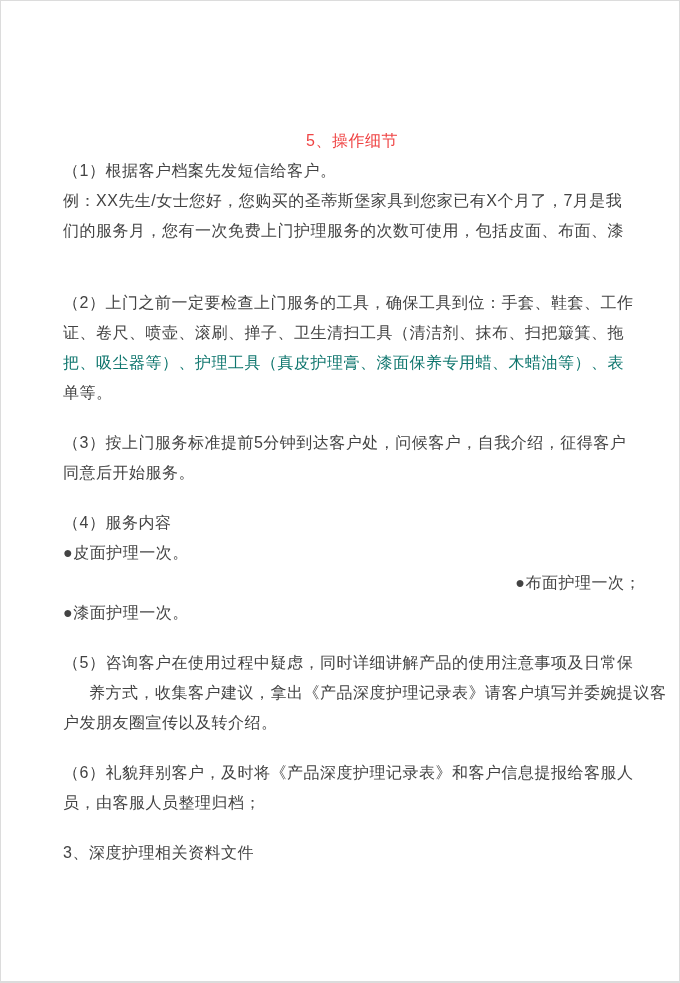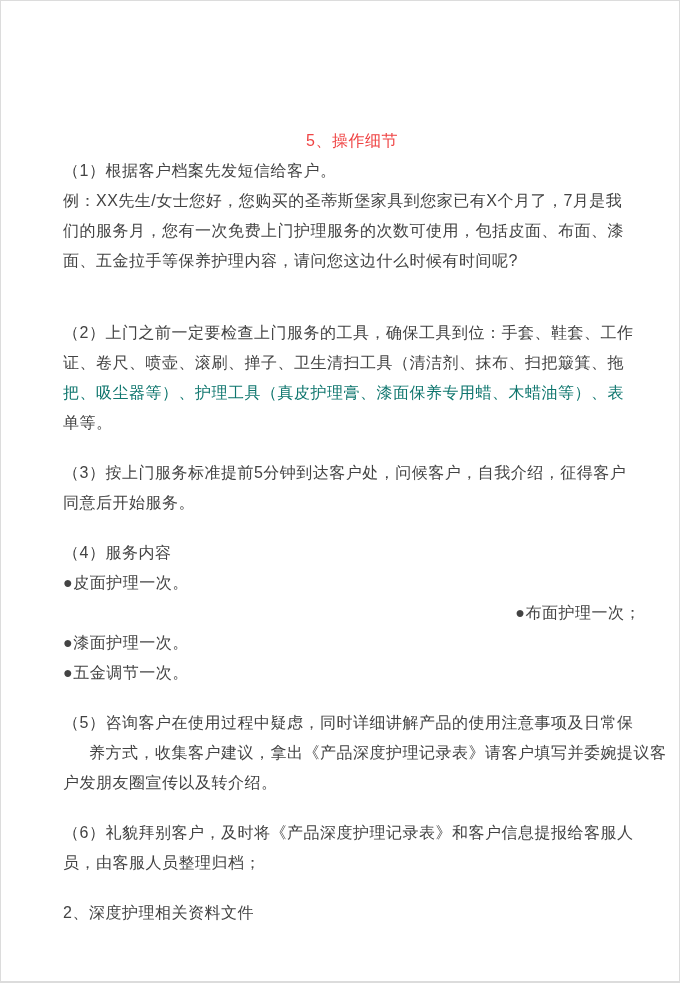--- a/index.html
+++ b/index.html
@@ -34,44 +34,42 @@
 </style>
 </head>
 <body style="background: rgb(255, 255, 255); border-color: rgb(220, 220, 220);">
 
 <div class="doc" id="doc">
     <div class="para">
       <div class="line" style="color: #ef4444; text-align: center;">5、操作细节</div>
       <div class="line" style="color: rgb(67, 67, 67);">（1）根据客户档案先发短信给客户。</div>
       <div class="line" style="color: rgb(67, 67, 67);">例：XX先生/女士您好，您购买的圣蒂斯堡家具到您家已有X个月了，7月是我</div>
       <div class="line" style="color: rgb(67, 67, 67);">们的服务月，您有一次免费上门护理服务的次数可使用，包括皮面、布面、漆</div>
-      <div class="line" style="color: rgb(67, 67, 67);">面、五金拉手等保养护理内容，请问您这边什么时候有时间呢?</div>
     </div>
     <div class="para">
       <div class="line" style="color: rgb(67, 67, 67); margin-top: 42px;">（2）上门之前一定要检查上门服务的工具，确保工具到位：手套、鞋套、工作</div>
       <div class="line" style="color: rgb(67, 67, 67);">证、卷尺、喷壶、滚刷、掸子、卫生清扫工具（清洁剂、抹布、扫把簸箕、拖</div>
       <div class="line" style="color: #0f766e;">把、吸尘器等）、护理工具（真皮护理膏、漆面保养专用蜡、木蜡油等）、表</div>
       <div class="line" style="color: rgb(67, 67, 67);">单等。</div>
     </div>
     <div class="para">
       <div class="line" style="color: rgb(67, 67, 67);">（3）按上门服务标准提前5分钟到达客户处，问候客户，自我介绍，征得客户</div>
       <div class="line" style="color: rgb(67, 67, 67);">同意后开始服务。</div>
     </div>
     <div class="para">
       <div class="line" style="color: rgb(67, 67, 67);">（4）服务内容</div>
       <div class="line" style="color: rgb(67, 67, 67);">●皮面护理一次。</div>
       <div class="line" style="color: rgb(67, 67, 67); text-align: right;">●布面护理一次；</div>
       <div class="line" style="color: rgb(67, 67, 67);">●漆面护理一次。</div>
-      <div class="line" style="color: rgb(67, 67, 67);">●五金调节一次。</div>
     </div>
     <div class="para">
       <div class="line" style="color: rgb(67, 67, 67);">（5）咨询客户在使用过程中疑虑，同时详细讲解产品的使用注意事项及日常保</div>
       <div class="line" style="color: rgb(67, 67, 67); margin-left: 26px;">养方式，收集客户建议，拿出《产品深度护理记录表》请客户填写并委婉提议客</div>
       <div class="line" style="color: rgb(67, 67, 67);">户发朋友圈宣传以及转介绍。</div>
     </div>
     <div class="para">
       <div class="line" style="color: rgb(67, 67, 67);">（6）礼貌拜别客户，及时将《产品深度护理记录表》和客户信息提报给客服人</div>
       <div class="line" style="color: rgb(67, 67, 67);">员，由客服人员整理归档；</div>
     </div>
     <div class="para">
-      <div class="line" style="color: rgb(67, 67, 67);">2、深度护理相关资料文件</div>
+      <div class="line" style="color: rgb(67, 67, 67);">3、深度护理相关资料文件</div>
     </div>
   </div>
 
 </body></html>

